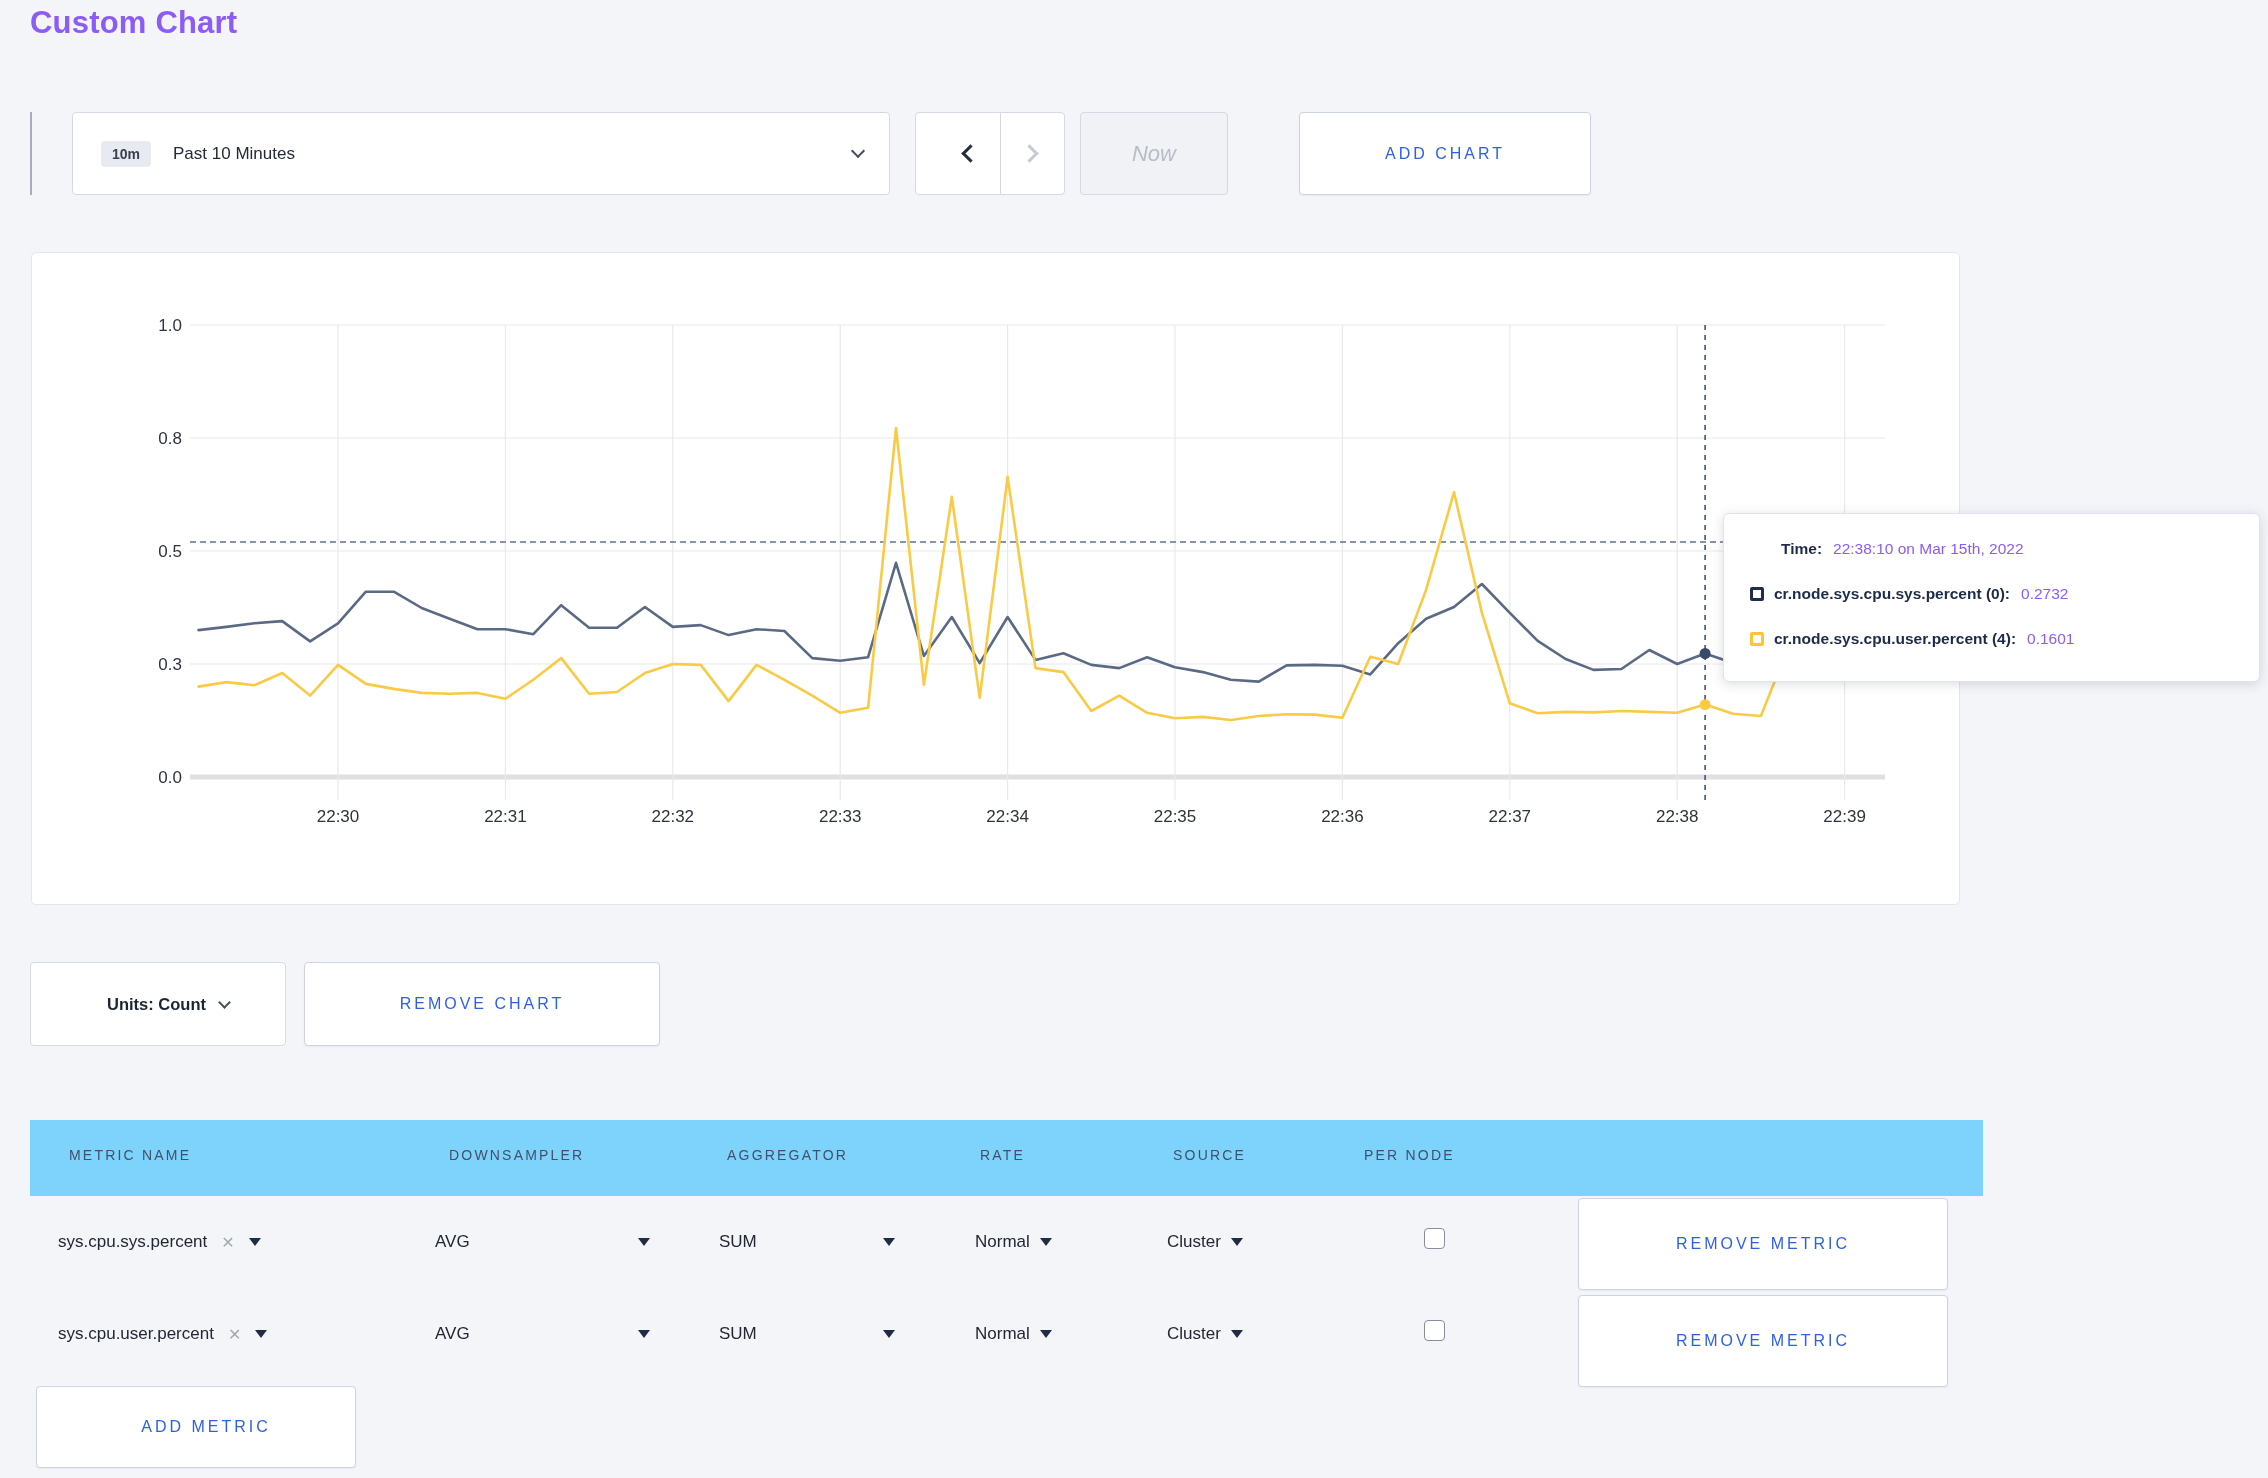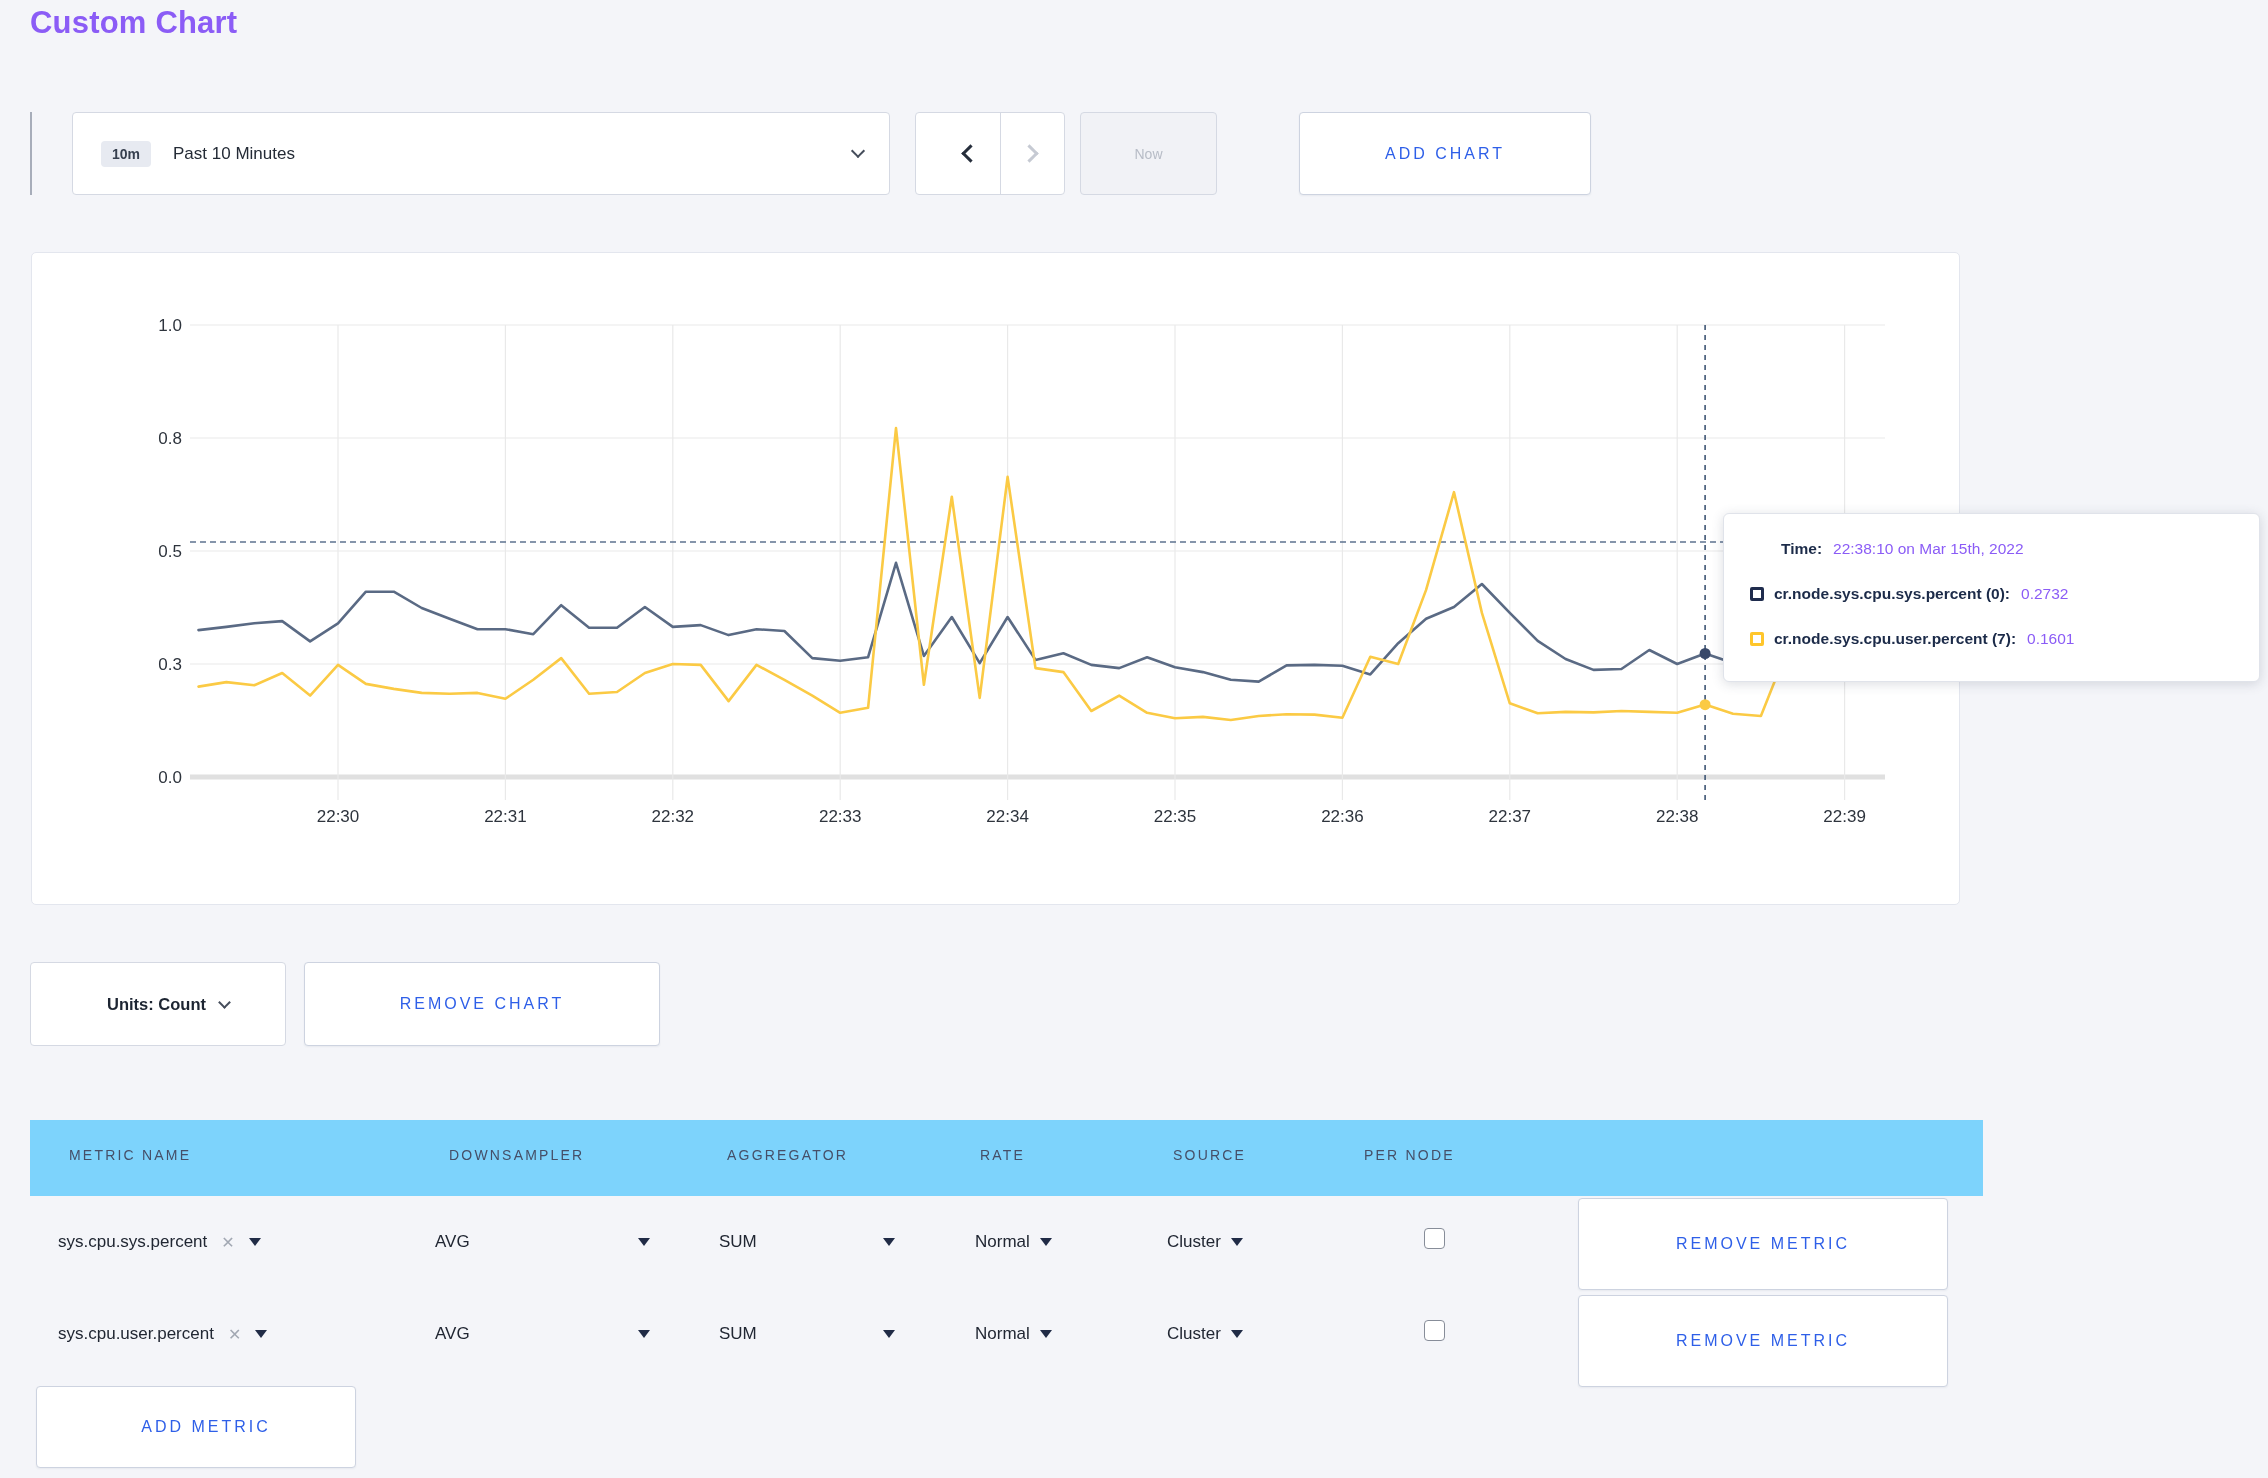--- a/index.html
+++ b/index.html
@@ -19,22 +19,22 @@
     display:flex; align-items:center; padding:0 26px 0 28px; }
   #range-badge { background:#e7eaf1; border-radius:4px; padding:5px 11px; font-size:14px; font-weight:700; color:#37404f; }
   #range-label { margin-left:22px; font-size:17px; color:#242b36; flex:1; }
   .chev-down { width:10px; height:10px; border-right:2px solid #454d5b; border-bottom:2px solid #454d5b;
     transform:rotate(45deg); margin-top:-5px; }
   #arrow-group { left:915px; top:112px; width:150px; height:83px; display:flex; }
   .arrow-btn { flex:1; display:flex; align-items:center; justify-content:center; cursor:pointer; }
   .arrow-btn + .arrow-btn { border-left:1px solid #d5d9e3; }
   .chev-left  { width:13px; height:13px; border-left:3px solid #262e3b; border-bottom:3px solid #262e3b; transform:rotate(45deg); margin-left:5px;}
   .chev-right { width:13px; height:13px; border-right:3px solid #c6cad3; border-top:3px solid #c6cad3; transform:rotate(45deg); margin-right:5px;}
-  #now-button { left:1080px; top:112px; width:137px; height:83px; background:#f1f2f6;
-    display:flex; align-items:center; justify-content:center; font-size:14px; color:#b7bcc6; cursor:default; }
+  #now-button { left:1080px; top:112px; width:148px; height:83px; background:#f1f2f6;
+    display:flex; align-items:center; justify-content:center; font-size:22px; color:#b7bcc6; cursor:default;font-style:italic; }
   .blue-btn { display:flex; align-items:center; justify-content:center; cursor:pointer;
     font-size:16px; letter-spacing:3px; color:#2e5fe8; font-weight:500; background:#fff;
     border:1px solid #cdd3e0; border-radius:4px; box-shadow:0 1px 2px rgba(70,80,110,.07); }
   #add-chart-button { left:1299px; top:112px; width:292px; height:83px; }
 
   
   #chart-card { left:31px; top:252px; width:1929px; height:653px; background:#fff;
     border:1px solid #e3e6ee; border-radius:5px; }
   #chart-svg { position:absolute; left:31px; top:252px; }
   #chart-svg text { font-family:"Liberation Sans", sans-serif; }
@@ -138,21 +138,21 @@
       <span class="tt-label">Time:</span>
       <span class="tt-value">22:38:10 on Mar 15th, 2022</span>
     </div>
     <div class="tt-row" style="left:26px; top:71px;">
       <span class="tt-swatch" style="border-color: rgb(31, 44, 77);"></span>
       <span class="tt-label">cr.node.sys.cpu.sys.percent (0):</span>
       <span class="tt-value">0.2732</span>
     </div>
     <div class="tt-row" style="left:26px; top:116px;">
       <span class="tt-swatch" style="border-color: rgb(255, 198, 43);"></span>
-      <span class="tt-label">cr.node.sys.cpu.user.percent (7):</span>
+      <span class="tt-label">cr.node.sys.cpu.user.percent (4):</span>
       <span class="tt-value">0.1601</span>
     </div>
   </div>
 
   <div id="units-select" class="abs ctl">
     <span id="units-label">Units: Count</span>
     <span class="chev-down-sm"></span>
   </div>
   <div id="remove-chart-button" class="abs blue-btn">REMOVE CHART</div>
 

